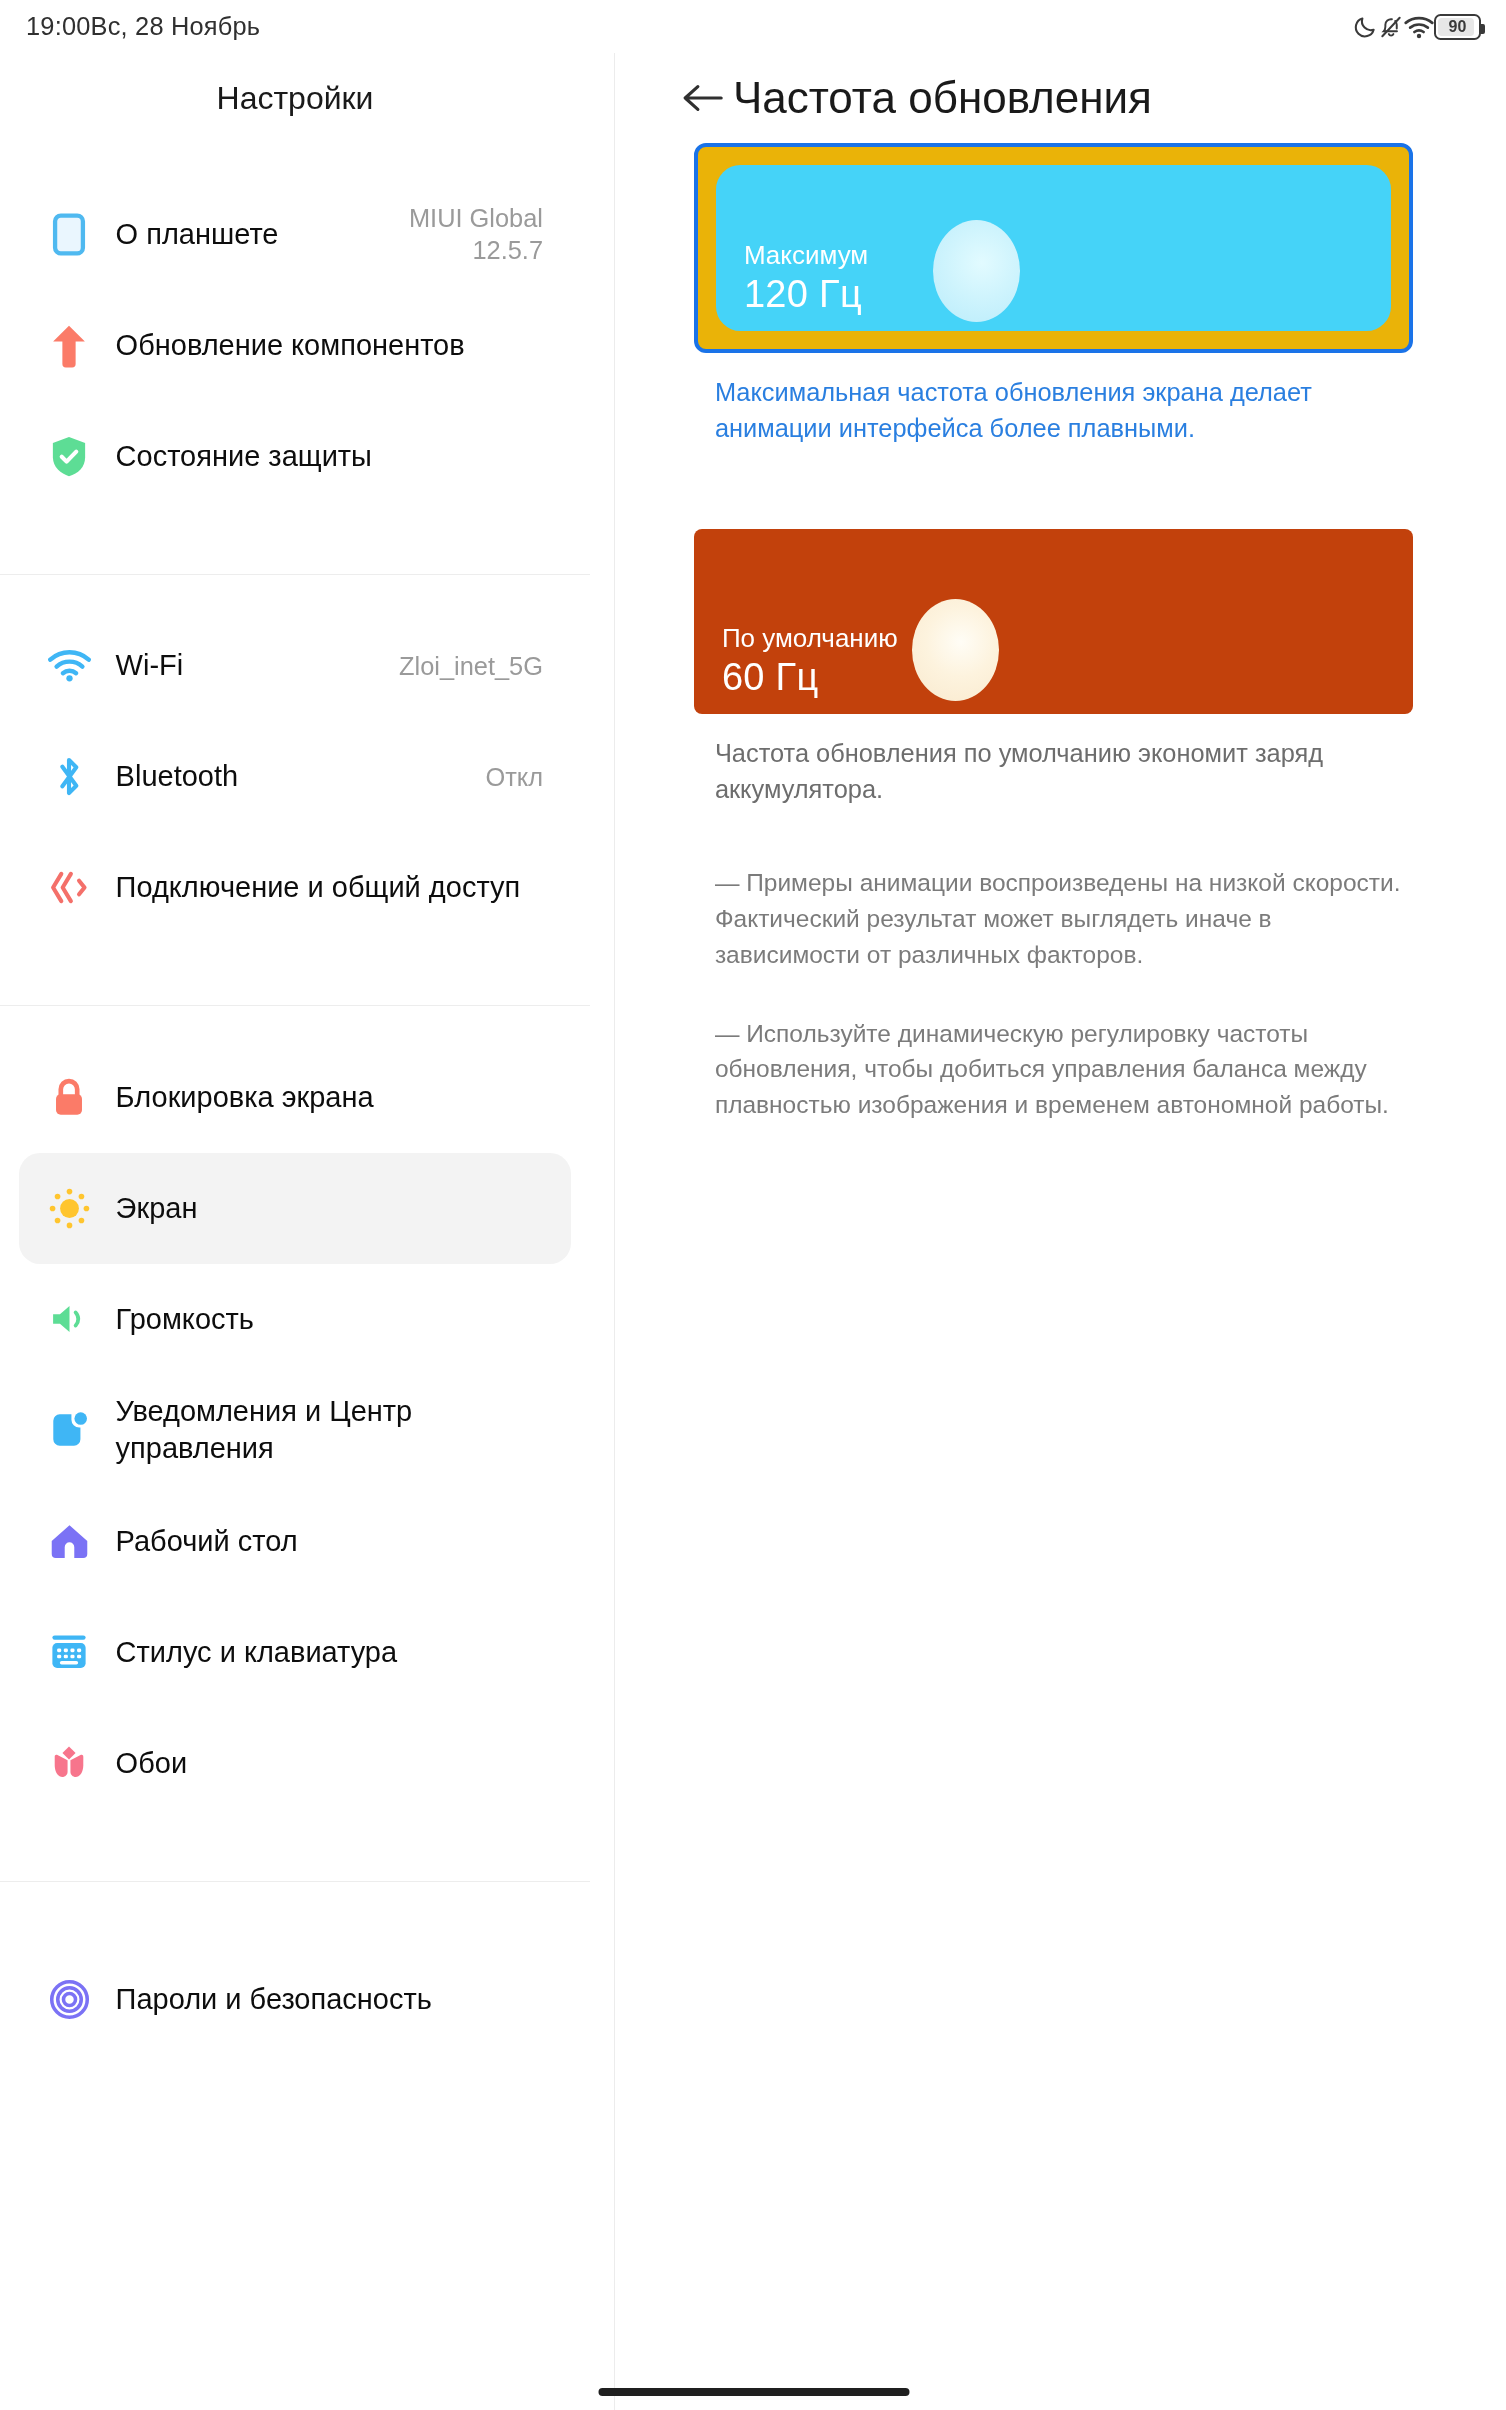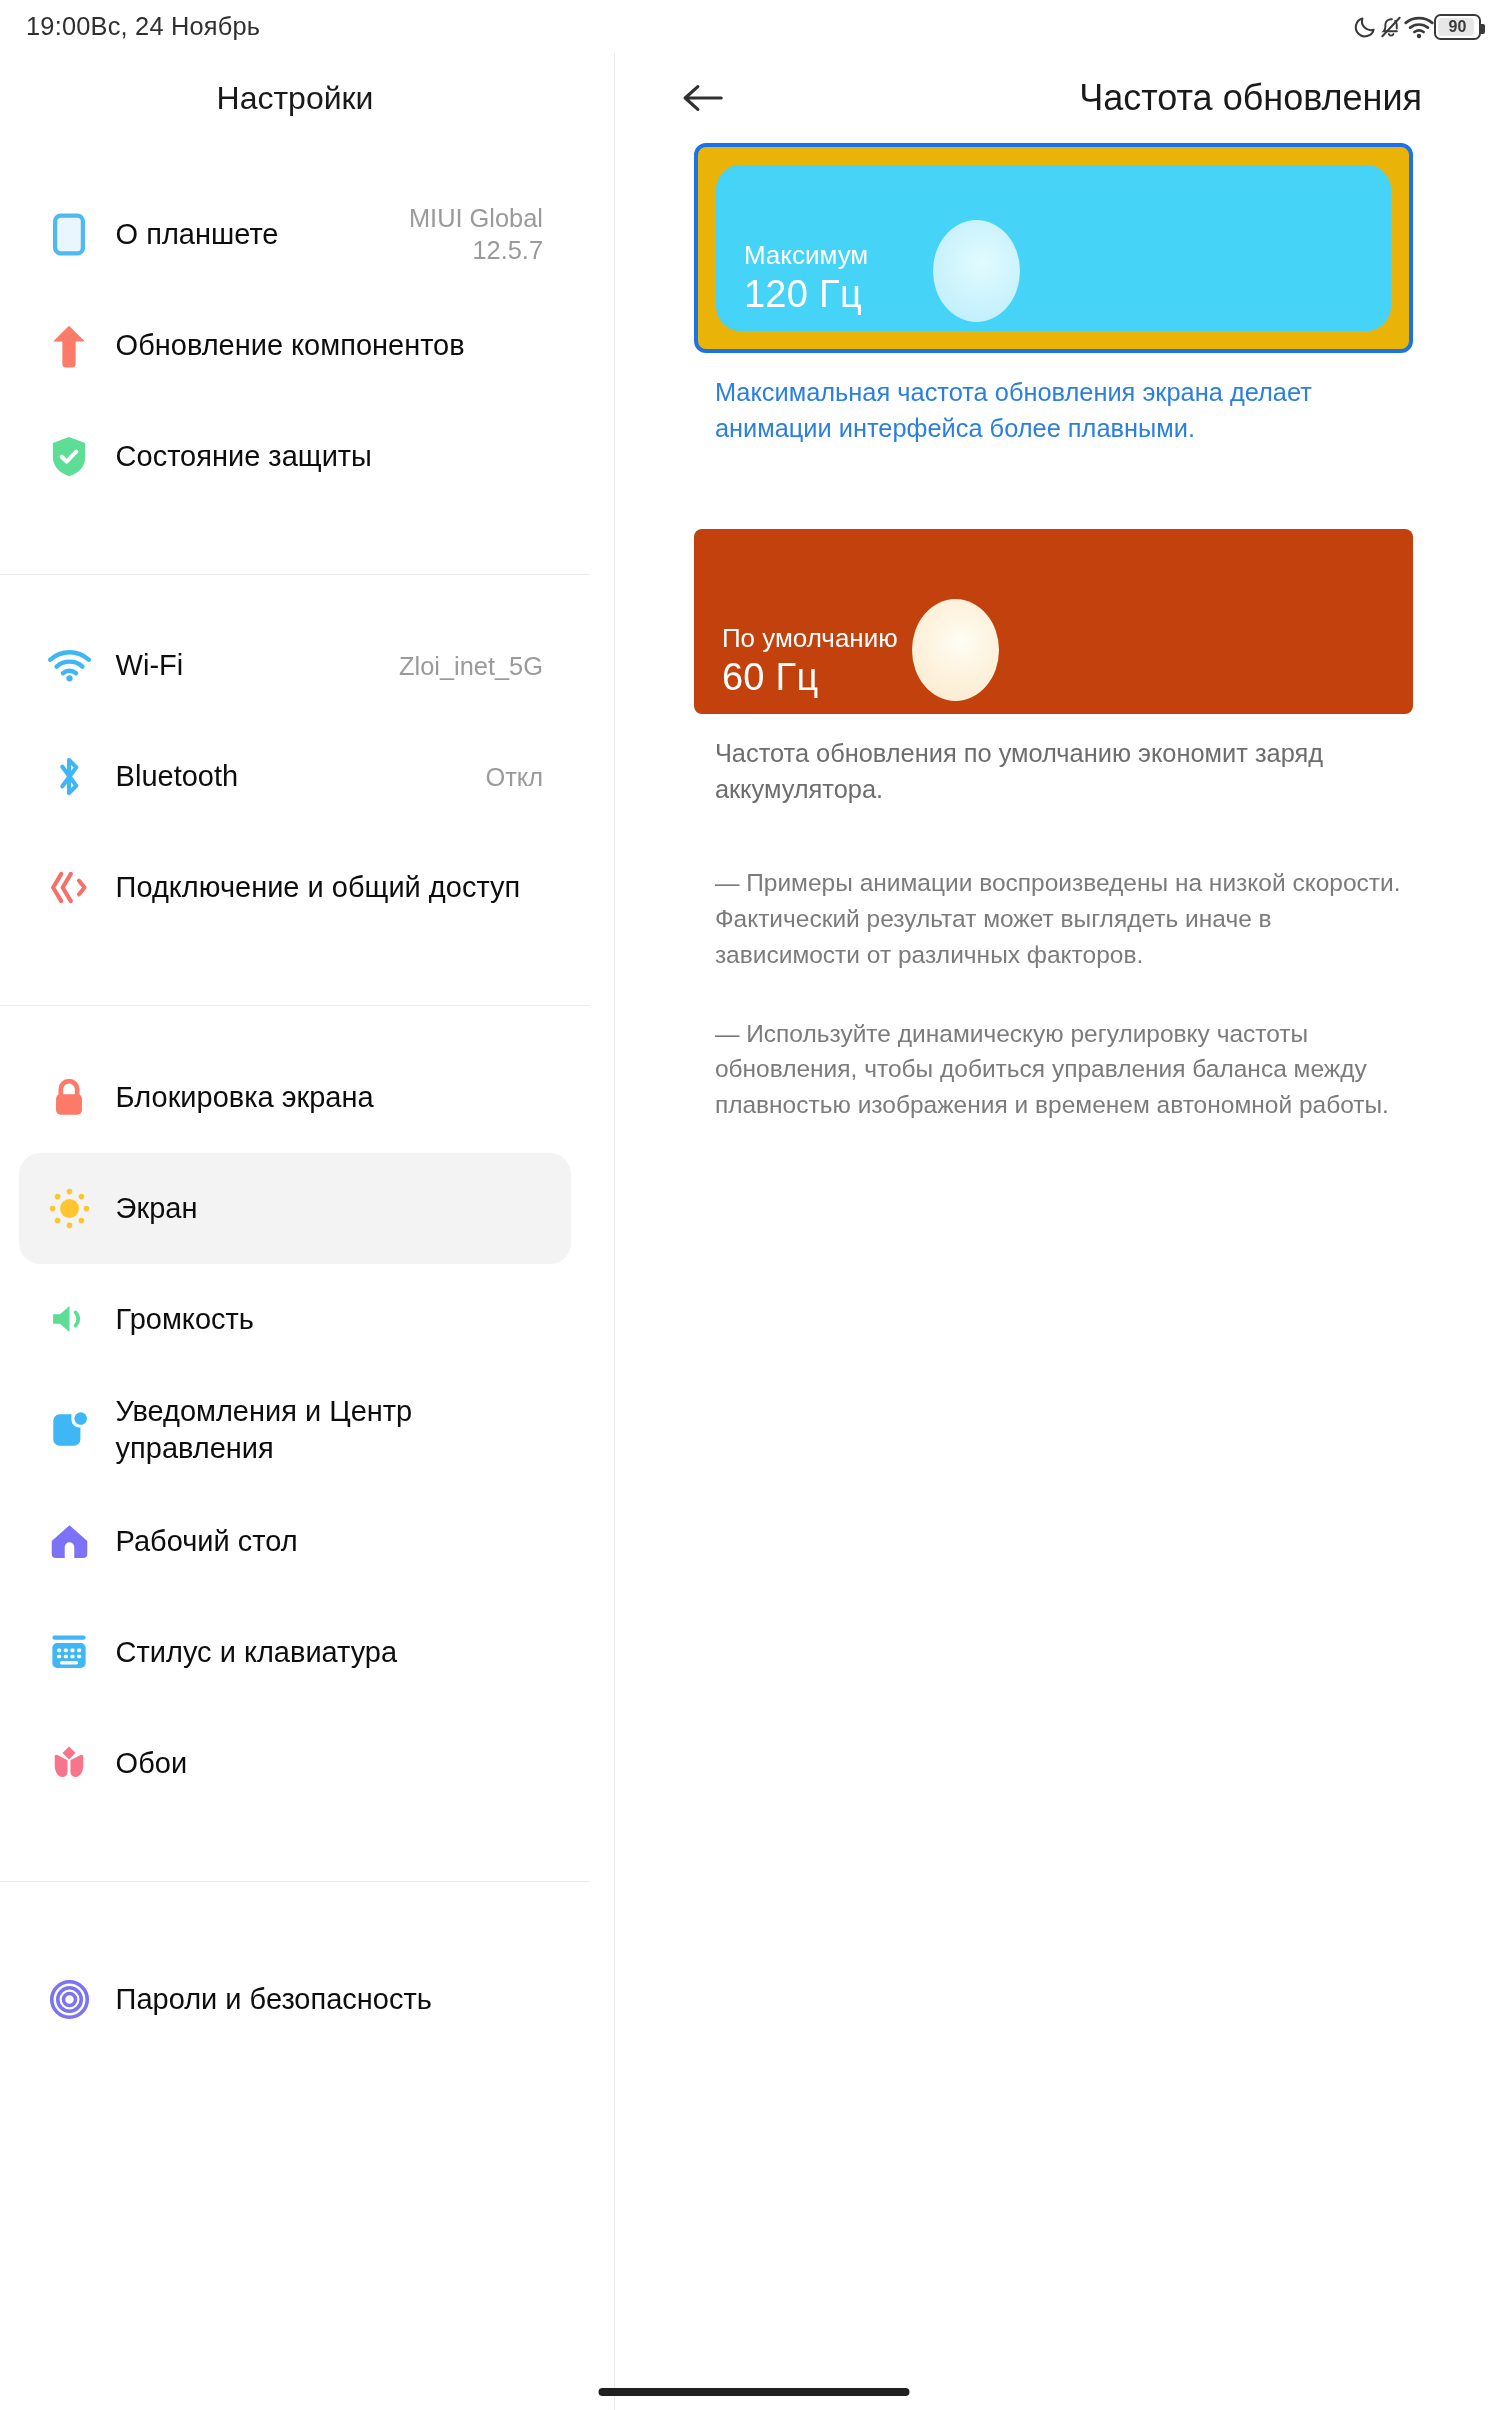--- a/index.html
+++ b/index.html
@@ -63,21 +63,21 @@
   .nav-ico { width: 55px; min-width:55px; height: 55px; display:flex; align-items:center; justify-content:center; margin-right: 19px; }
   .nav-label { font-size: 29px; color:#0d0d0d; line-height: 1.28; font-weight:400; flex:1; }
   .nav-value { font-size: 25.4px; color:#9a9a9a; text-align:right; line-height:1.28; margin-left: 11.3px; max-width: 198px; }
 
   .grp-spacer { height: 32px; }
   .grp-spacer-lg { height: 58px; }
 
   
   .c-header { height: 90px; display:flex; align-items:center; padding-left: 34px; }
   .back-btn { width: 60px; height:60px; display:flex; align-items:center; justify-content:center; }
-  .c-title { flex:1; text-align:right; font-size:36px; color:#1a1a1a; font-weight:500; margin-right: 85px; }
+  .c-title { flex:1; text-align:left; font-size:44px; color:#1a1a1a; font-weight:500; margin-right: 85px; }
 
   
   .cards { padding: 0 94px 0 55px; }
   .card-wrap { position:relative; }
   .card-outline {
     border: 4.7px solid #1a73e8; border-radius: 12px; padding: 18px;
     background:#eab308;
   }
   .card {
     height: 166px; border-radius: 24.5px; position:relative; overflow:hidden;
@@ -111,21 +111,21 @@
   }
 </style>
 </head>
 <body>
 
 <div class="screen">
 
   <div class="statusbar">
     <div class="sb-left">
       <span class="sb-time">19:00</span>
-      <span class="sb-date">Вс, 24 Ноябрь</span>
+      <span class="sb-date">Вс, 28 Ноябрь</span>
     </div>
     <div class="sb-right">
       <span class="sb-icon">
         <svg width="26" height="26" viewBox="0 0 24 24">
             <path d="M20 14.5A8.2 8.2 0 0 1 9.6 4.2a8.4 8.4 0 1 0 10.4 10.3z" fill="none" stroke="#3a3a3a" stroke-width="1.9" stroke-linejoin="round"></path>
           </svg>
       </span>
       <span class="sb-icon">
         <svg width="26" height="26" viewBox="0 0 24 24">
           <path d="M17.5 16H5.2c1.2-1.3 1.6-2.6 1.6-4.3V10a5.2 5.2 0 0 1 6-5.1" fill="none" stroke="#3a3a3a" stroke-width="1.8" stroke-linecap="round"></path>

